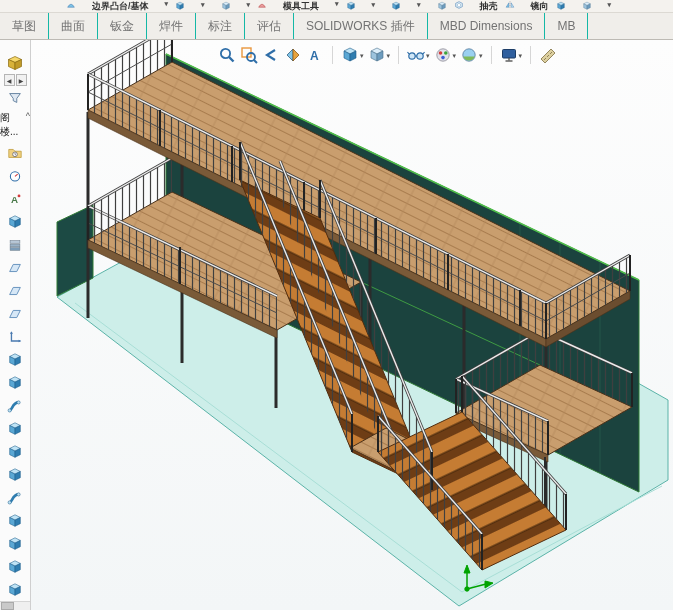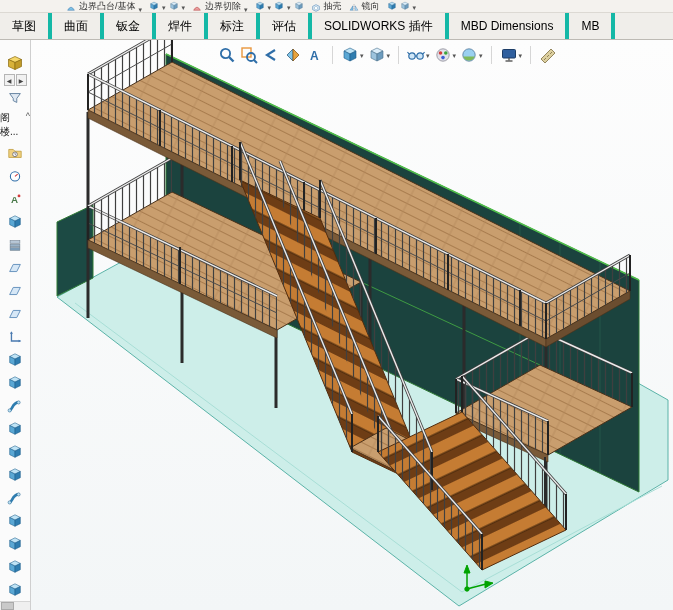--- a/index.html
+++ b/index.html
@@ -4,28 +4,28 @@
 <style>
   * { box-sizing: border-box; margin: 0; padding: 0; }
   html,body { width:673px; height:610px; overflow:hidden; }
   body { font-family:"Liberation Sans", sans-serif; font-size:11px; background:#fff; }
   .app { position:relative; width:673px; height:610px; background:#fff; overflow:hidden; }
 
   
   .command-strip { height:13px; background:#f4f2ee; border-bottom:1px solid #dcd9d3;
     display:flex; align-items:center; gap:7px; padding-left:66px; font-size:9px; color:#333;
     overflow:hidden; white-space:nowrap; }
-  .cmd { display:flex; align-items:flex-end; gap:3px; }
+  .cmd { display:flex; align-items:flex-start; gap:16px;font-weight:bold; }
   .mi { width:10px; height:10px; flex:none; }
   .caret { font-size:7px; color:#555; line-height:1; }
 
   
   .tab-bar { height:27px; background:#f0eeea; border-bottom:1px solid #bdbab4; display:flex; overflow:hidden; }
-  .tab { display:flex; align-items:center; padding:0 12px; font-size:12px; color:#000000;
-    border-right:4px solid #14b8a6; white-space:nowrap; background:#f0eeea; }
+  .tab { display:flex; align-items:center; padding:0 12px; font-size:12px; color:#737373;
+    border-right:1px solid #14b8a6; white-space:nowrap; background:#f0eeea; }
 
   
   .main { display:flex; height:570px; }
   .side-panel { width:31px; flex:none; background:#fbfbfb; border-right:1px solid #cfcfcf;
     display:flex; flex-direction:column; align-items:center; padding-top:14px; }
   .panel-head { display:flex; flex-direction:column; align-items:center; gap:2px; }
   .arrow-pair { display:flex; gap:1px; }
   .mini-btn { width:11px; height:12px; border:1px solid #b5b5b5; background:#f1f1f1; font-size:6px;
     display:flex; align-items:center; justify-content:center; color:#444; }
   .panel-filter { margin-top:4px; }
@@ -181,21 +181,21 @@
       <span class="caret">▾</span>
       <svg class="mi">
           <use href="#s-cubeshade"></use>
         </svg>
       <span class="caret">▾</span>
     </span>
     <span class="cmd">
       <svg class="mi">
           <use href="#s-cut"></use>
         </svg>
-      <span>边界切除</span>
+      <span>模具工具</span>
       <span class="caret">▾</span>
     </span>
     <span class="cmd">
       <svg class="mi">
           <use href="#s-cube"></use>
         </svg>
       <span class="caret">▾</span>
       <svg class="mi">
           <use href="#s-cube"></use>
         </svg>

